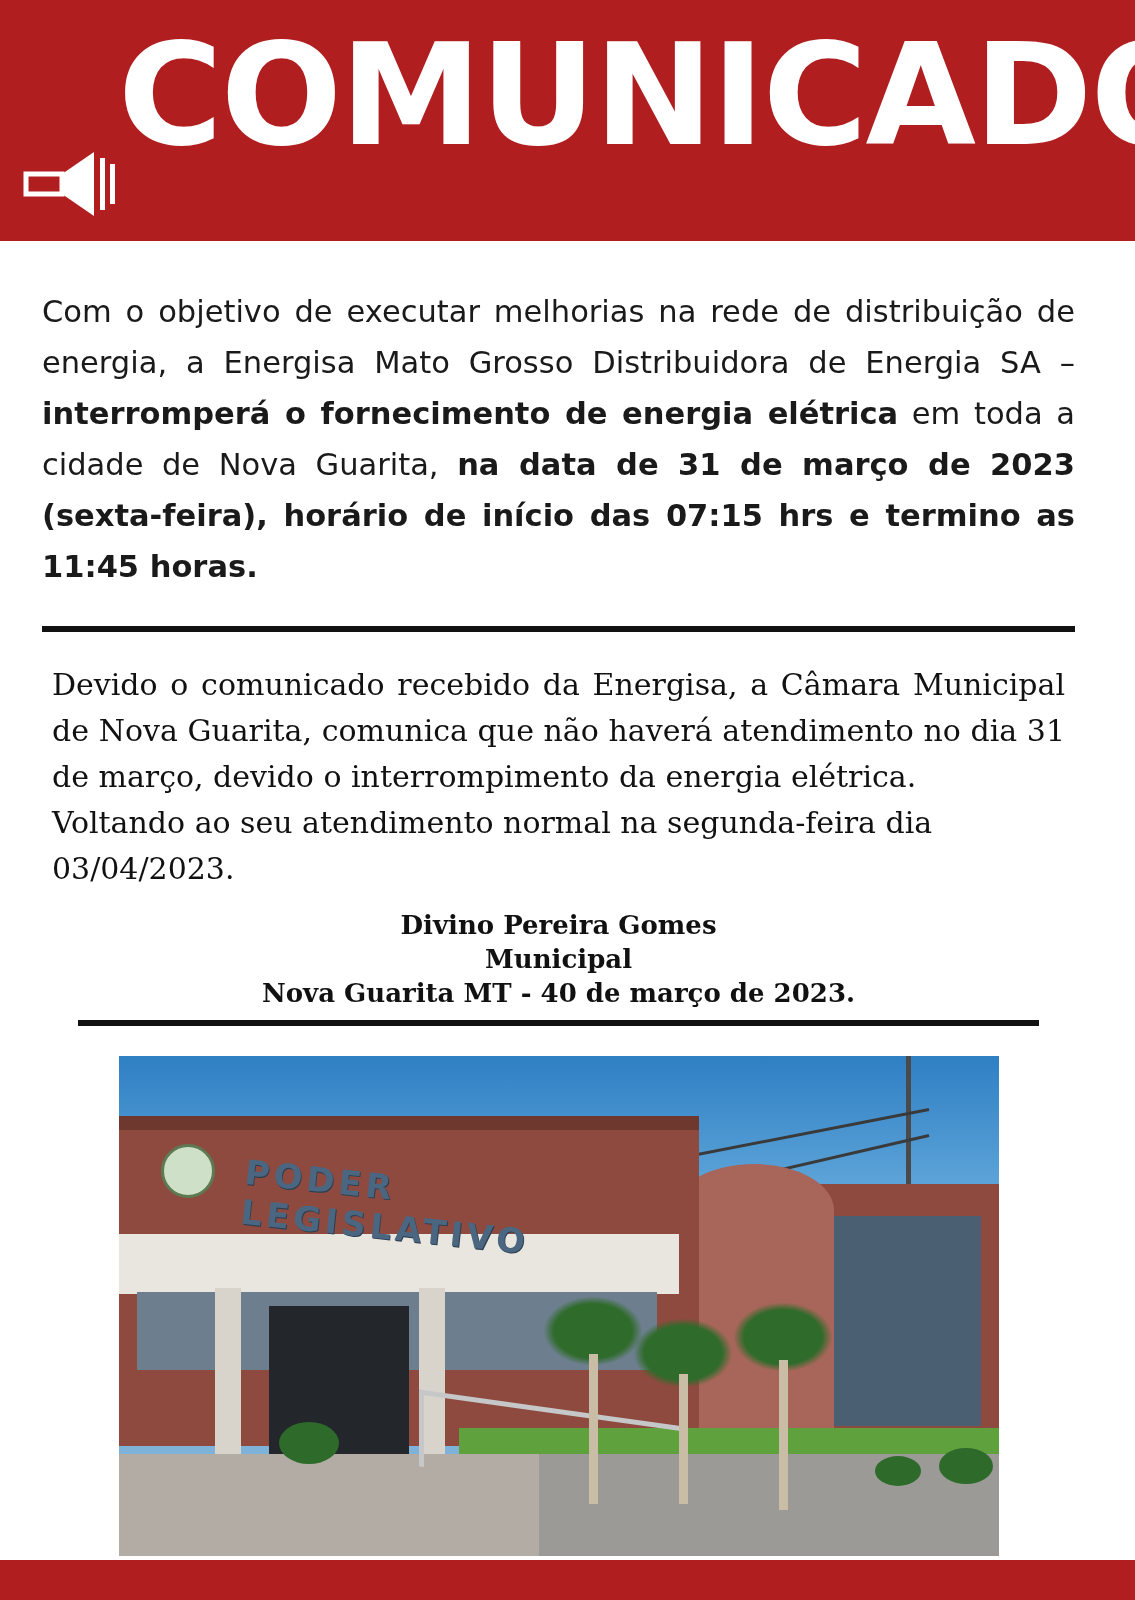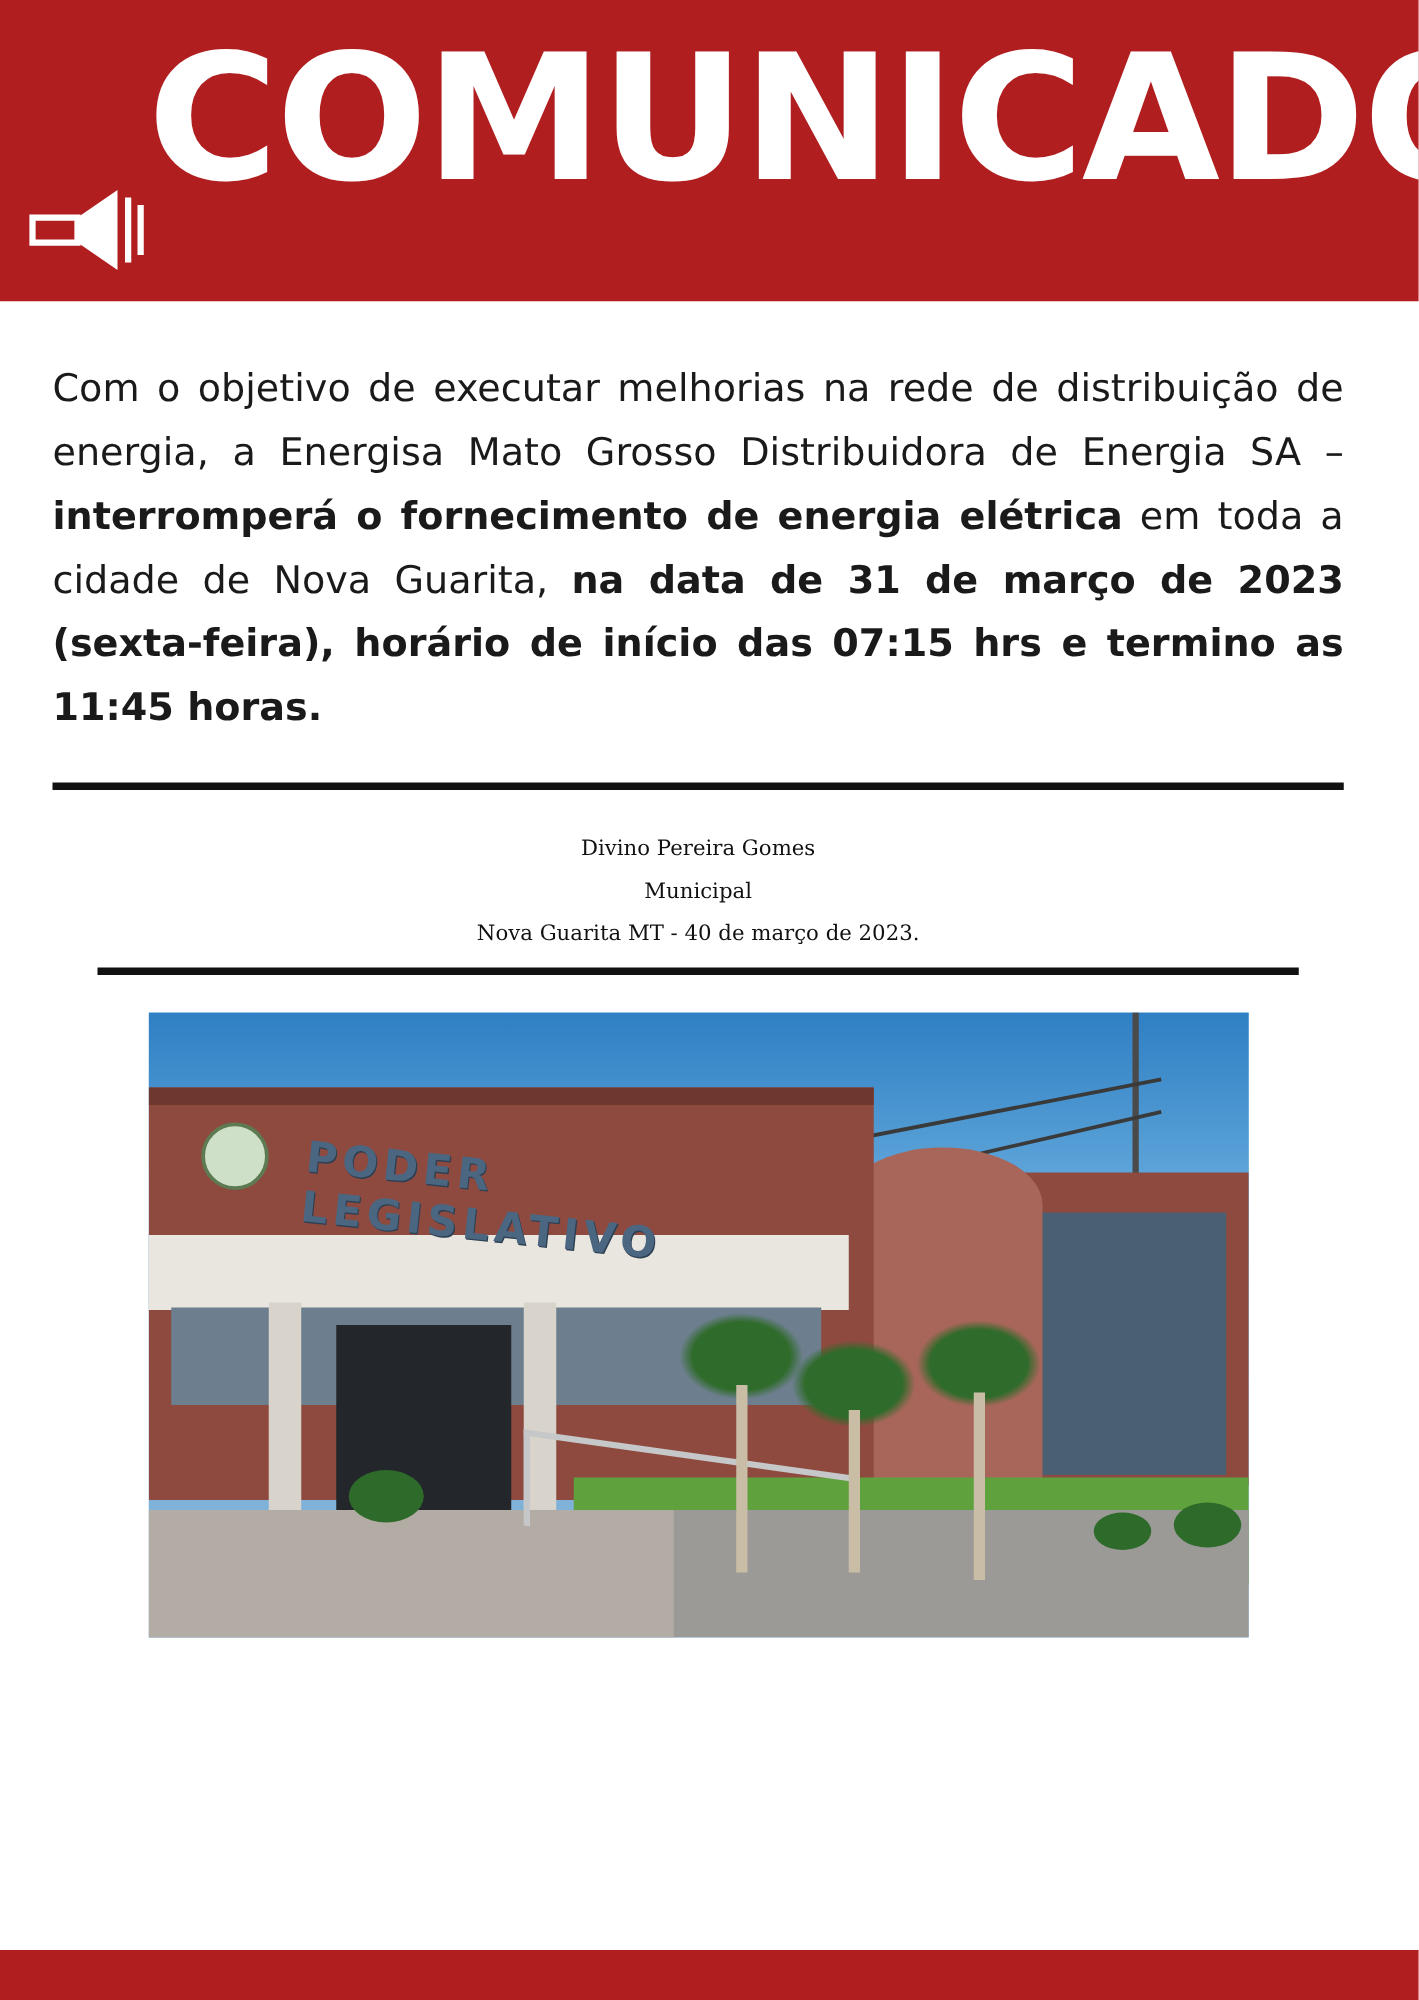--- a/index.html
+++ b/index.html
@@ -84,22 +84,22 @@
   }
   .para-camara .line-2 {
     text-align: left;
     margin-top: 0;
   }
 
   .signature {
     margin: 16px 42px 0 42px;
     text-align: center;
     font-family: "DejaVu Serif", serif;
-    font-weight: normal;
-    font-size: 17px;
+    font-weight: bold;
+    font-size: 26px;
     line-height: 34px;
     color: #111111;
   }
 
   .divider-2 {
     margin: 10px 78px 0 78px;
     height: 6px;
     background: #111111;
   }
 
@@ -232,20 +232,22 @@
 
 <div class="content">
 
   <div class="para-energisa">
     <span>Com o objetivo de executar melhorias na rede de distribuição de energia, a Energisa Mato Grosso Distribuidora de Energia SA – <b>interromperá o fornecimento de energia elétrica</b> em toda a cidade de Nova Guarita, <b>na data de 31 de março de 2023 (sexta-feira), horário de início das 07:15 hrs e termino as 11:45 horas.</b></span>
   </div>
 
   <div class="divider-1"></div>
 
   <div class="para-camara">
+    <div>Devido o comunicado recebido da Energisa, a Câmara Municipal de Nova Guarita, comunica que não haverá atendimento no dia 31 de março, devido o interrompimento da energia elétrica.</div>
+    <div class="line-2">Voltando ao seu atendimento normal na segunda-feira dia 03/04/2023.</div>
   </div>
 
   <div class="signature">
     <div>Divino Pereira Gomes</div>
     <div>Municipal</div>
     <div>Nova Guarita MT - 40 de março de 2023.</div>
   </div>
 
   <div class="divider-2"></div>
 

